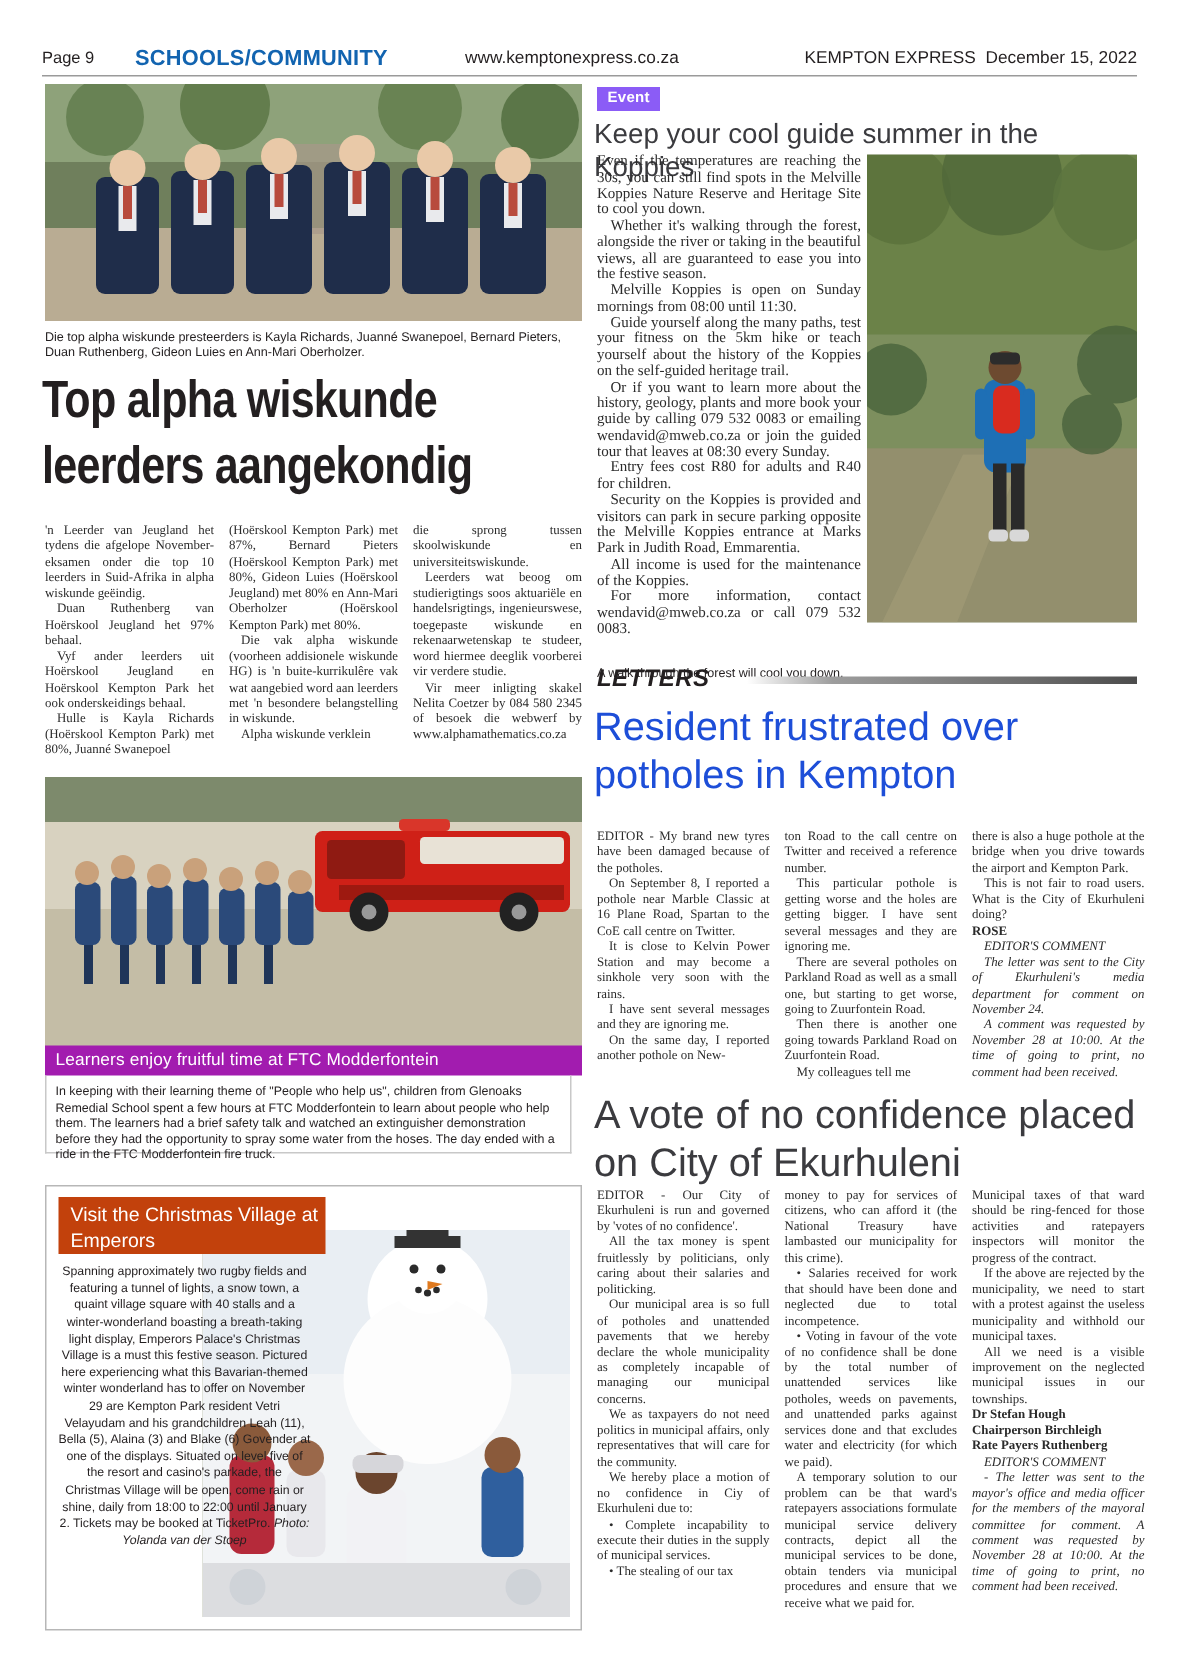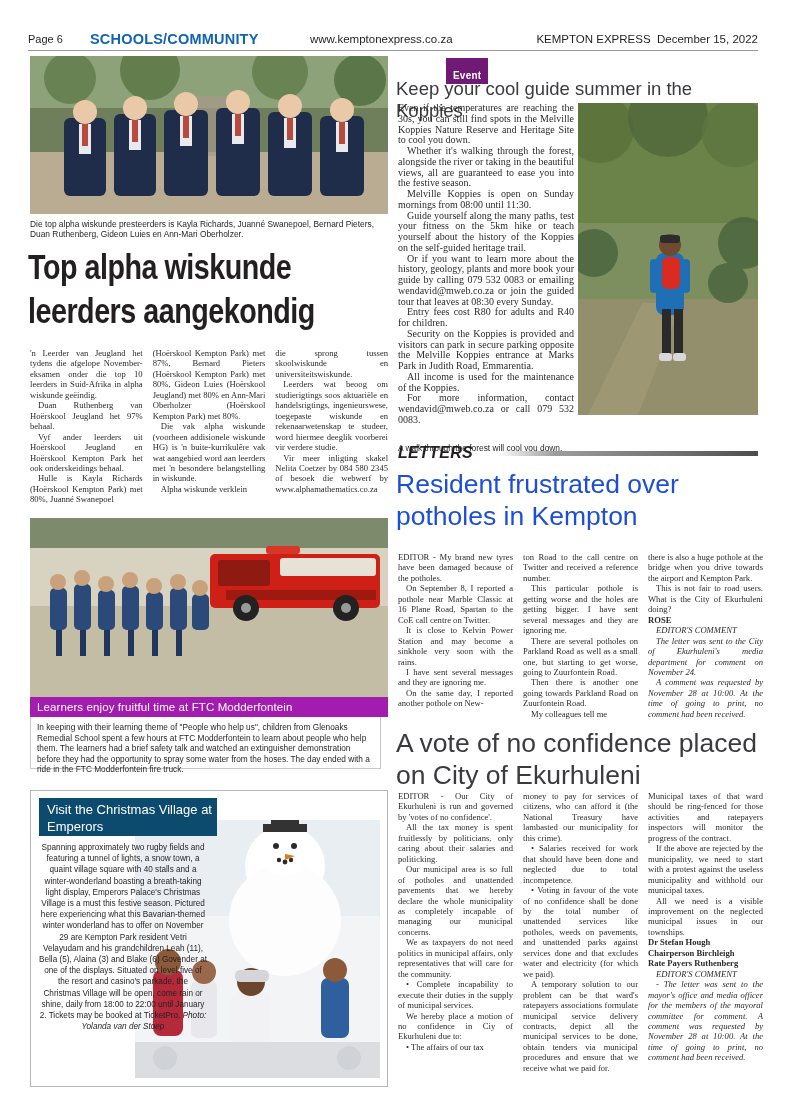--- a/index.html
+++ b/index.html
@@ -72,37 +72,36 @@
     font-size:8.3px;line-height:10.6px;color:#231f20;
   }
 
   
   #xmas-box{
     position:absolute;left:30px;top:790px;width:358px;height:297px;
     border:1px solid #b7b7b7;box-sizing:border-box;background:#fff;
   }
   #xmas-bar{
     position:absolute;left:39px;top:798px;width:178px;height:38px;
-    background:#0c4a6e;color:#fff;
+    background:#c2410c;color:#fff;
     font-size:13px;line-height:17px;font-weight:normal;
     padding:3px 0 0 8px;box-sizing:border-box;
   }
   #xmas-photo{position:absolute;left:135px;top:820px;width:245px;height:258px;}
   #xmas-text{
     position:absolute;left:39px;top:842px;width:168px;
     font-size:8.2px;line-height:11.2px;color:#231f20;text-align:center;
   }
   #xmas-text i{font-style:italic;}
 
   
   .tag{
-    position:absolute;background:#701a75;color:#fff;
+    position:absolute;background:#8b5cf6;color:#fff;
     font-weight:bold;font-size:10px;letter-spacing:.2px;
-    padding:12px 7px 3px 7px;
-    margin-left:48px;
+    padding:2px 7px 3px 7px;
   }
   #tag-event{left:398px;top:58px;}
   #head-event{
     position:absolute;left:396px;top:78px;width:365px;
     font-size:18.5px;line-height:22px;color:#3b3b3f;font-weight:normal;
   }
   #body-event{
     position:absolute;left:398px;top:103px;width:176px;
     font-family:"Liberation Serif", serif;
     font-size:10px;line-height:10.75px;color:#2b2b2b;text-align:justify;
@@ -141,21 +140,21 @@
   }
   #body-letter2{left:398px;top:791px;width:366px;}
   #body-letter2 .col{width:115px;}
 </style>
 </head>
 <body>
 
 <div class="page">
 
   <div class="masthead">
-    <div class="mh-page">Page 6</div>
+    <div class="mh-page">Page 9</div>
     <div class="mh-section">SCHOOLS/COMMUNITY</div>
     <div class="mh-url">www.kemptonexpress.co.za</div>
     <div class="mh-right">
       <span class="paper">KEMPTON EXPRESS</span>&nbsp;
       <span>December 15, 2022</span>
     </div>
   </div>
   <div class="mh-rule"></div>
 
   <div class="photo" id="photo-alpha">
@@ -391,23 +390,23 @@
     </div>
   </div>
 
   <div id="head-letter2">A vote of no confidence placed on City of Ekurhuleni</div>
   <div class="cols3" id="body-letter2">
     <div class="col">
       <p class="first">EDITOR - Our City of Ekurhuleni is run and governed by 'votes of no confidence'.</p>
       <p>All the tax money is spent fruitlessly by politicians, only caring about their salaries and politicking.</p>
       <p>Our municipal area is so full of potholes and unattended pavements that we hereby declare the whole municipality as completely incapable of managing our municipal concerns.</p>
       <p>We as taxpayers do not need politics in municipal affairs, only representatives that will care for the community.</p>
+      <p>We hereby place a motion of no confidence in Ciy of Ekurhuleni due to:</p>
       <p>• Complete incapability to execute their duties in the supply of municipal services.</p>
-      <p>We hereby place a motion of no confidence in Ciy of Ekurhuleni due to:</p>
-      <p>• The affairs of our tax</p>
+      <p>• The stealing of our tax</p>
     </div>
     <div class="col">
       <p class="first">money to pay for services of citizens, who can afford it (the National Treasury have lambasted our municipality for this crime).</p>
       <p>• Salaries received for work that should have been done and neglected due to total incompetence.</p>
       <p>• Voting in favour of the vote of no confidence shall be done by the total number of unattended services like potholes, weeds on pavements, and unattended parks against services done and that excludes water and electricity (for which we paid).</p>
       <p>A temporary solution to our problem can be that ward's ratepayers associations formulate municipal service delivery contracts, depict all the municipal services to be done, obtain tenders via municipal procedures and ensure that we receive what we paid for.</p>
     </div>
     <div class="col">
       <p class="first">Municipal taxes of that ward should be ring-fenced for those activities and ratepayers inspectors will monitor the progress of the contract.</p>
       <p>If the above are rejected by the municipality, we need to start with a protest against the useless municipality and withhold our municipal taxes.</p>

